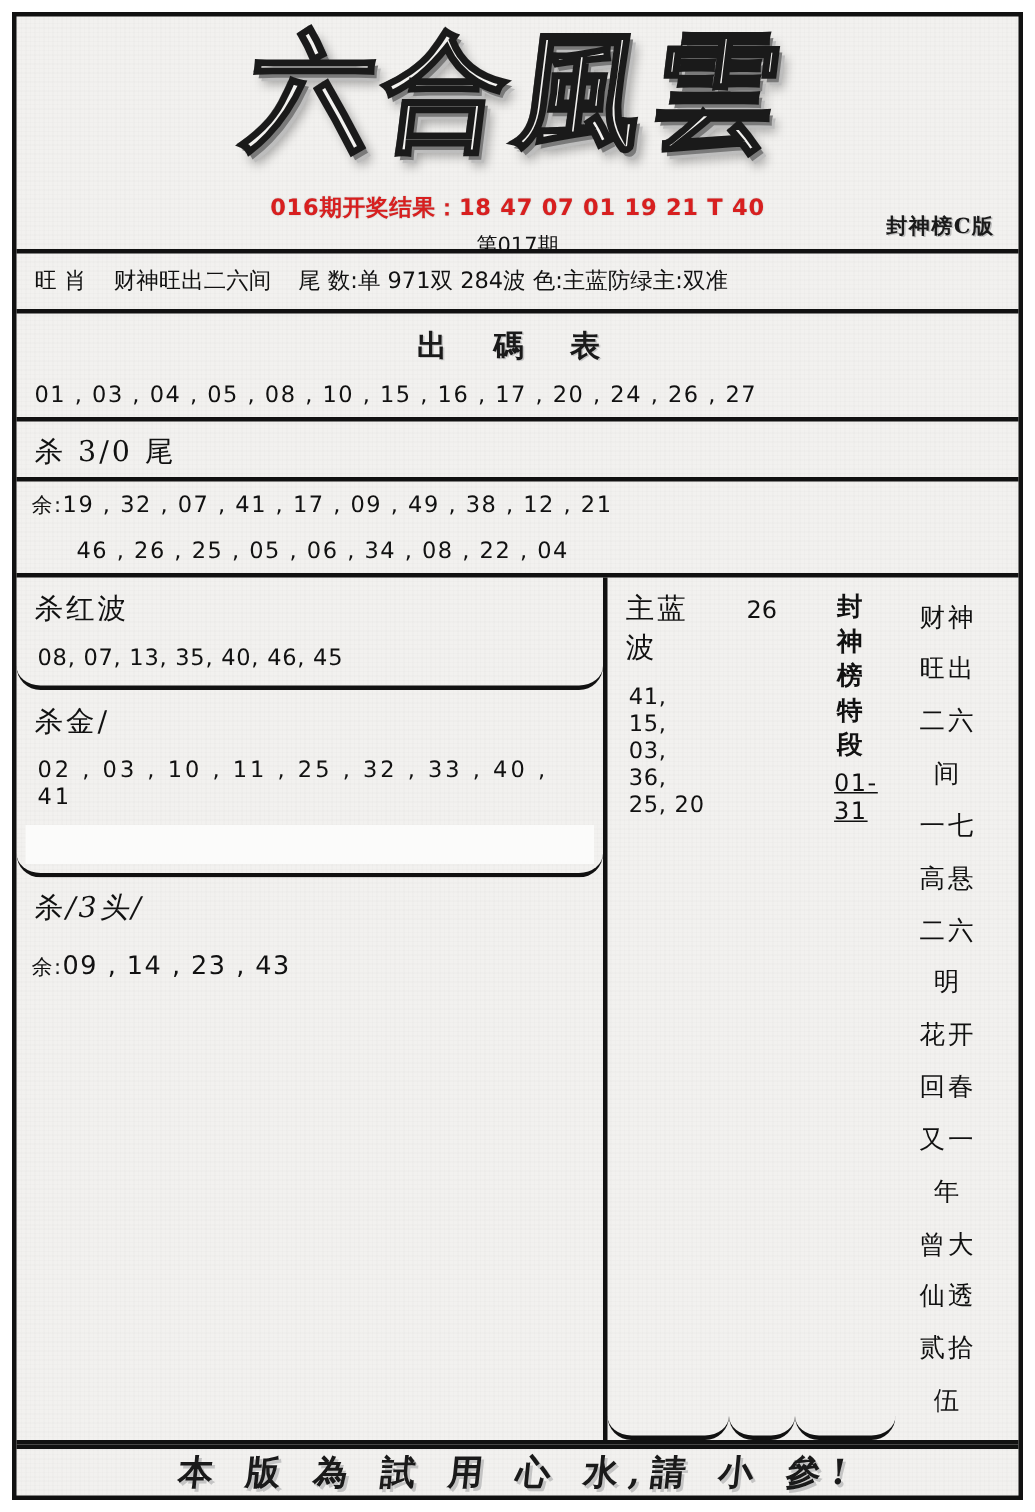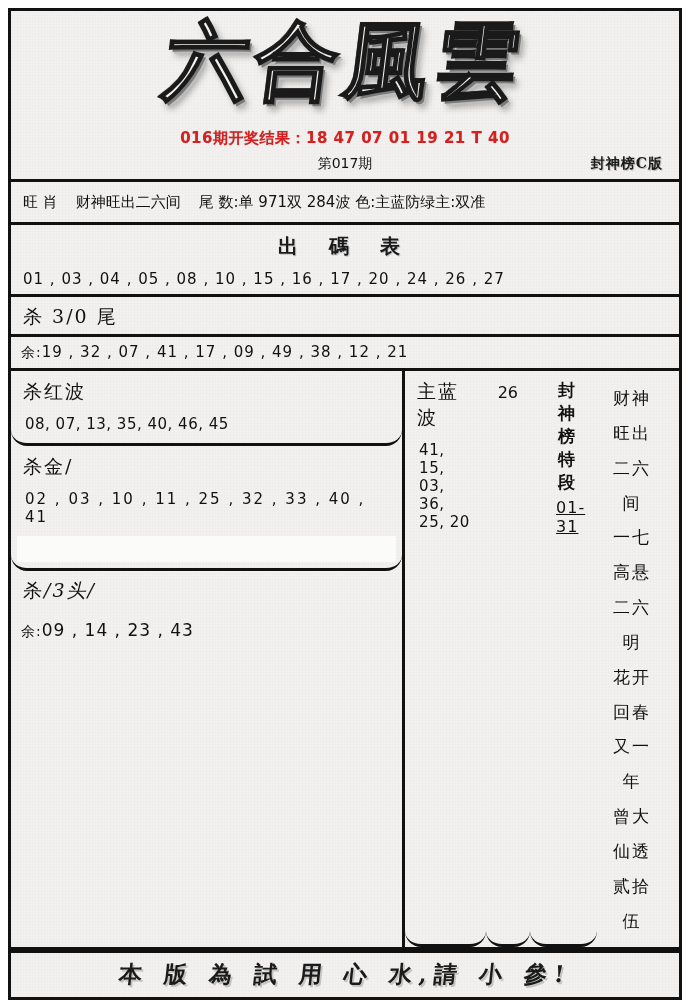--- a/index.html
+++ b/index.html
@@ -246,20 +246,21 @@
     <div class="row">
       <div class="section-title">出 碼 表</div>
       <div class="num-line">01 , 03 , 04 , 05 , 08 , 10 , 15 , 16 , 17 , 20 , 24 , 26 , 27</div>
     </div>
 
     <div class="row">
       <div class="kill-head">杀 3/0   尾</div>
     </div>
     <div class="row">
       <div class="yu-line"><span class="lbl">余:</span><span>19 , 32 , 07 , 41 , 17 , 09 , 49 , 38 , 12 , 21</span></div>
+      <div class="yu-line" style="padding-left:40px;">46 , 26 , 25 , 05 , 06 , 34 , 08 , 22 , 04</div>
     </div>
 
     <div class="cols">
 
       <div class="col-l">
 
         <div class="cell">
           <div class="cell-title">杀红波</div>
           <div class="cell-body">08, 07, 13, 35, 40, 46, 45</div>
         </div>

